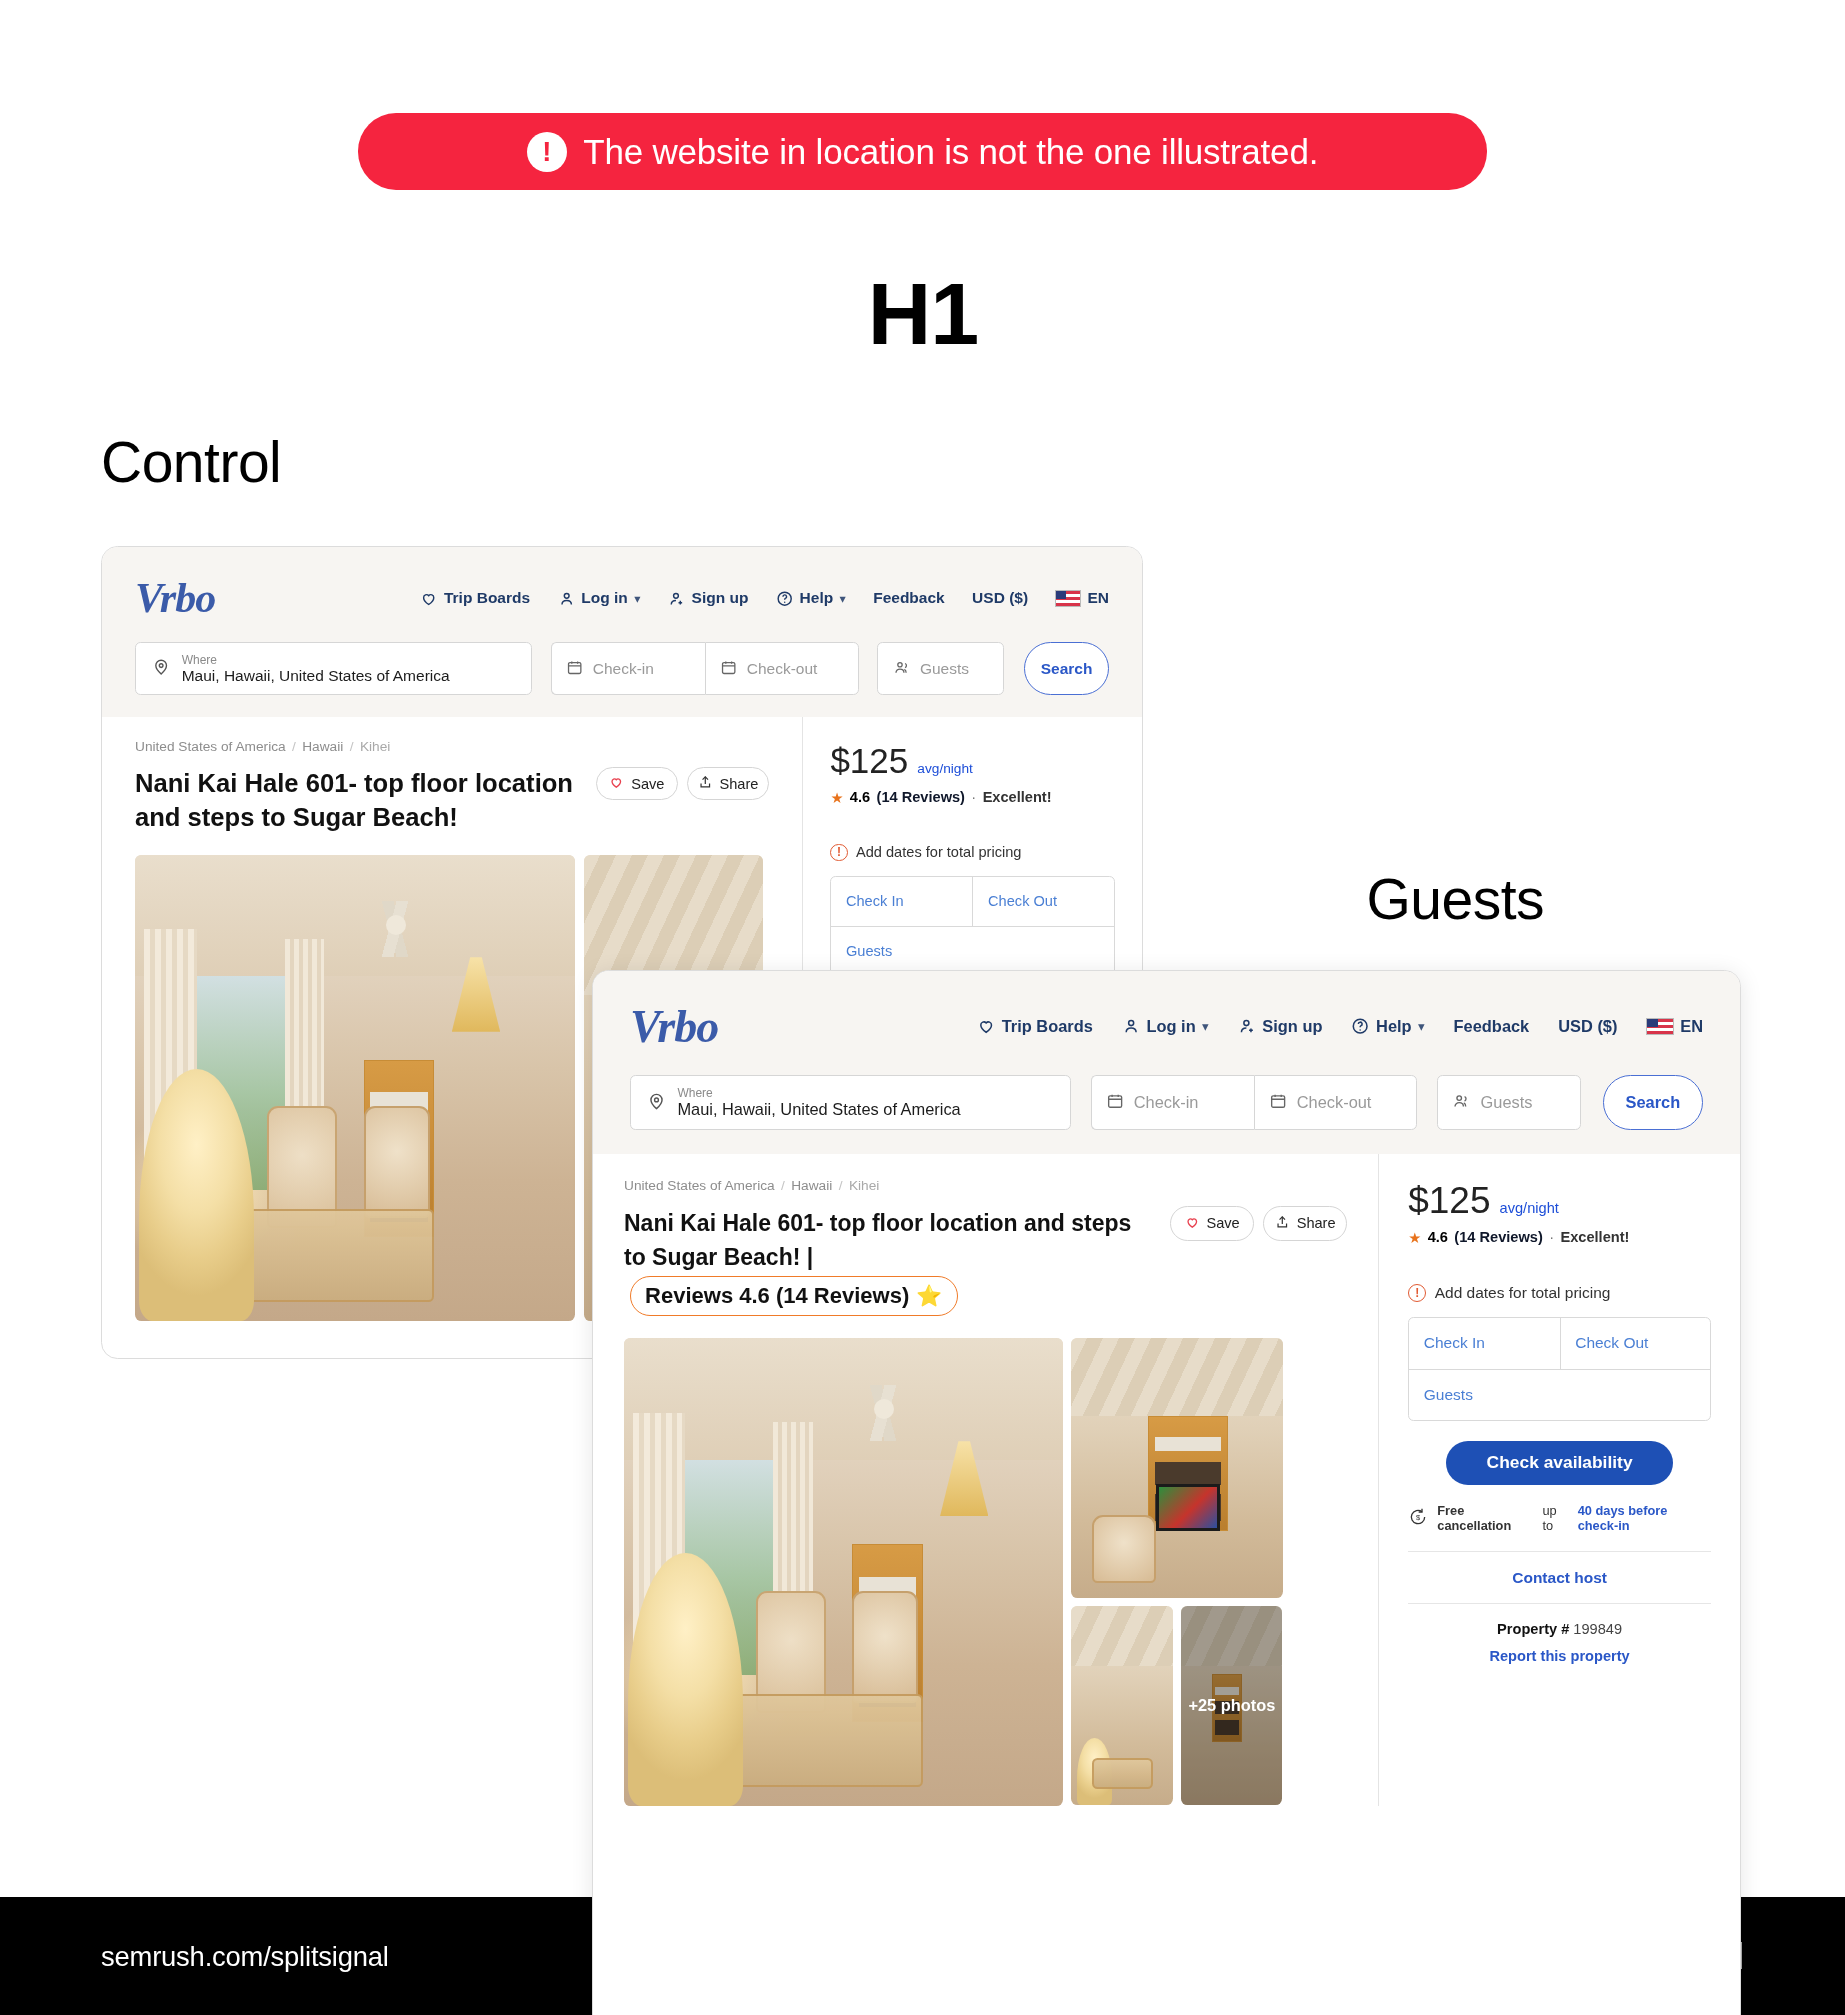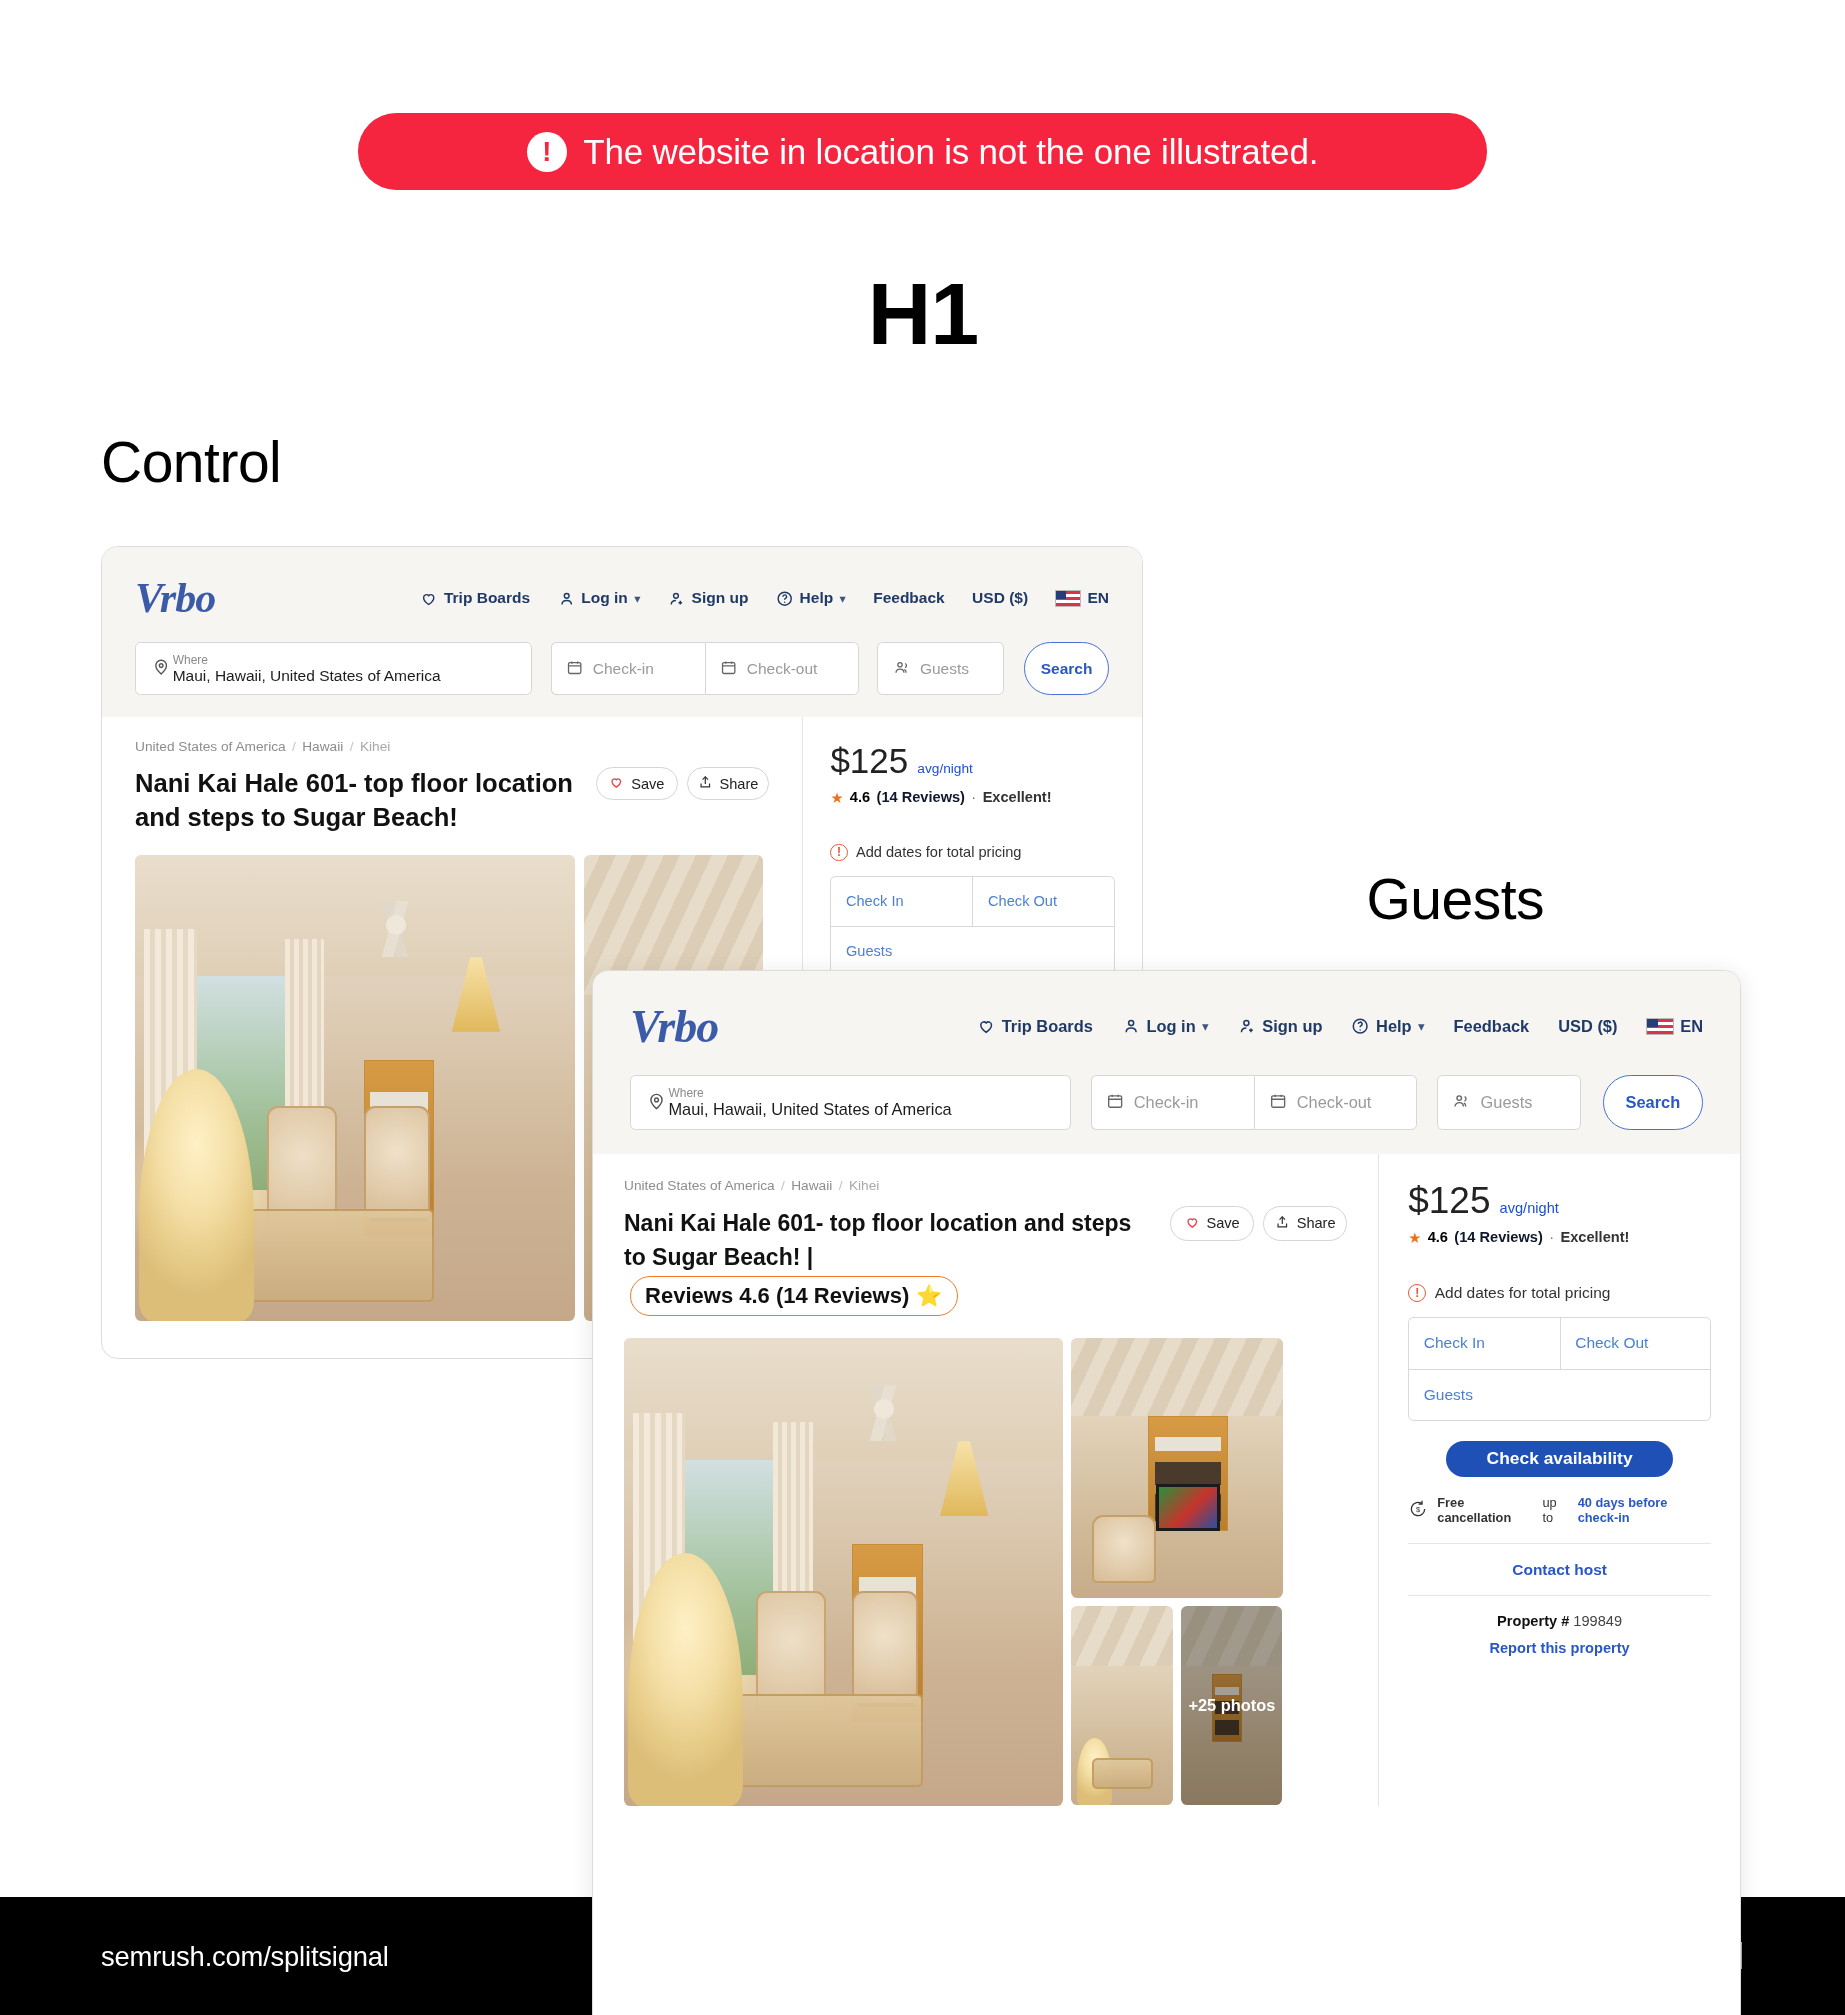--- a/index.html
+++ b/index.html
@@ -97,21 +97,21 @@
   }
   .flag .canton { position: absolute; left: 0; top: 0; width: 42%; height: 55%; background: #2A3B7A; }
 
   
   .search-row { display: flex; align-items: center; }
   .sb {
     background: #fff; border: 0.9px solid #D6D6D6;
     display: flex; align-items: center;
     border-radius: 5.5px;
   }
-  .sb-where { flex-direction: row; gap: 2px; }
+  .sb-where { flex-direction: row; gap: 11px; }
   .where-label { color: #8a8a8a; display: block; }
   .where-value { color: #1c1c1c; display: block; }
   .sb-ph { color: #9a9a9a; }
   .sb-pair { display: flex; }
   .sb-pair .sb:first-child { border-top-right-radius: 0; border-bottom-right-radius: 0; border-right: none; }
   .sb-pair .sb:last-child { border-top-left-radius: 0; border-bottom-left-radius: 0; }
   .btn-search {
     background: #fff; border: 0.9px solid #4A6FD4; color: #2A57C7;
     font-weight: 700; display: flex; align-items: center; justify-content: center;
     border-radius: 913px;
@@ -709,21 +709,21 @@
 
         <div class="dbox" style="margin-top:14.6px;">
           <div class="dbox-top">
             <div class="dbox-cell" style="width:50%;height:51px;padding:0 14.6px;font-size:15.5px;">Check In</div>
             <div class="dbox-cell" style="width:50%;height:51px;padding:0 14.6px;font-size:15.5px;">Check Out</div>
           </div>
           <div class="dbox-bot" style="height:51px;padding:0 14.6px;font-size:15.5px;">Guests</div>
         </div>
 
         <div style="margin-top:20px;padding:0 38px;">
-          <div class="btn-primary" style="height:36px;font-size:17.4px;">Check availability</div>
+          <div class="btn-primary" style="height:44px;font-size:17.4px;">Check availability</div>
         </div>
 
         <div class="cancel-row" style="margin-top:18.3px;font-size:12.8px;">
           <span>
             <svg width="20" height="20" viewBox="0 0 24 24" fill="none" stroke="#333" stroke-width="1.6" style="font-size:14px">
               <path d="M20 12a8 8 0 1 1-3.2-6.4"></path>
                 <path d="M16.8 2v4h-4"></path>
               <text x="12" y="16" font-size="9" fill="#333" stroke="none" text-anchor="middle">$</text>
             </svg>
           </span>

